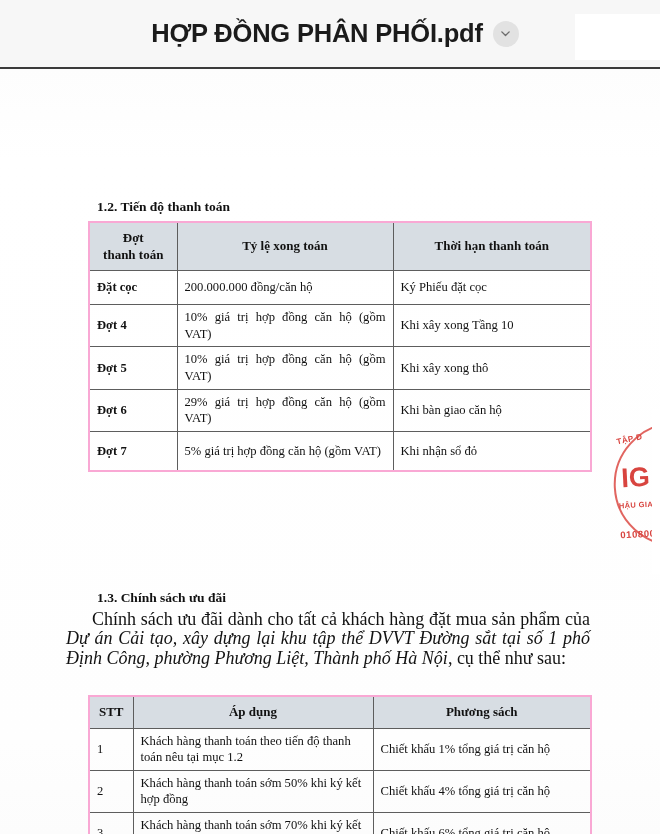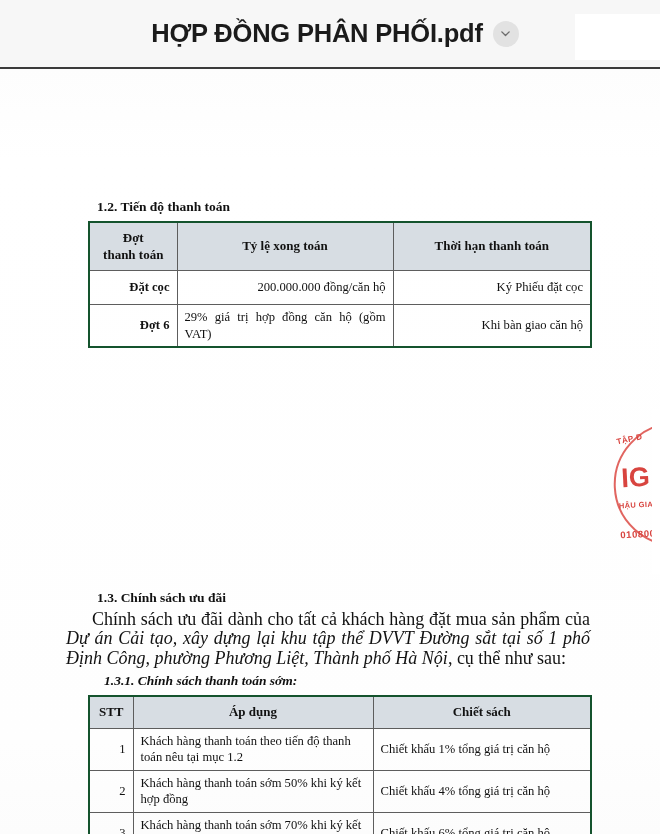--- a/index.html
+++ b/index.html
@@ -124,22 +124,22 @@
     box-sizing: border-box;
   }
   .doc-table thead th {
     background: #d7dde3;
     font-weight: 700;
     text-align: center;
     font-size: 13px;
     padding-top: 7px;
     padding-bottom: 7px;
   }
-  .doc-table { border: 2px solid #14532d; }
-  .c-center { text-align: right; }
+  .doc-table { border: 2px solid #f9a8d4; }
+  .c-center { text-align: left; }
   .c-just   { text-align: justify; text-justify: inter-word; }
   .c-left   { text-align: left; }
   .b { font-weight: 700; }
 
   
   .stamp {
     position: absolute;
     right: -16px;
     top: 355px;
     width: 62px;
@@ -240,46 +240,60 @@
         <th>Thời hạn thanh toán</th>
       </tr>
     </thead>
     <tbody>
       <tr>
         <td class="c-center b" style="height:34px">Đặt cọc</td>
         <td class="c-center">200.000.000 đồng/căn hộ</td>
         <td class="c-center">Ký Phiếu đặt cọc</td>
       </tr>
       <tr>
+        <td class="c-center b" style="height:40px">Đợt 4</td>
+        <td class="c-just">10% giá trị hợp đồng căn hộ (gồm VAT)</td>
+        <td class="c-center">Khi xây xong Tầng 10</td>
+      </tr>
+      <tr>
+        <td class="c-center b" style="height:40px">Đợt 5</td>
+        <td class="c-just">10% giá trị hợp đồng căn hộ (gồm VAT)</td>
+        <td class="c-center">Khi xây xong thô</td>
+      </tr>
+      <tr>
         <td class="c-center b" style="height:40px">Đợt 6</td>
         <td class="c-just">29% giá trị hợp đồng căn hộ (gồm VAT)</td>
         <td class="c-center">Khi bàn giao căn hộ</td>
       </tr>
+      <tr>
+        <td class="c-center b" style="height:40px">Đợt 7</td>
+        <td class="c-just">5% giá trị hợp đồng căn hộ (gồm VAT)</td>
+        <td class="c-center">Khi nhận sổ đỏ</td>
+      </tr>
     </tbody>
   </table>
 
   <div class="sec-heading" style="left:97px; top:521px;">1.3. Chính sách ưu đãi</div>
 
   <div class="para" style="left:66px; top:541px; width:524px;">
     <span class="indent"></span><span>Chính sách ưu đãi dành cho tất cả khách hàng đặt mua sản phẩm của </span><span class="it">Dự án Cải tạo, xây dựng lại khu tập thể DVVT Đường sắt tại số 1 phố Định Công, phường Phương Liệt, Thành phố Hà Nội</span><span>, cụ thể như sau:</span>
   </div>
 
-  <div class="sub-heading" style="left:104px; top:604px;">1.3.1. Chính sách thanh toán sớm:</div>
 
   <table class="doc-table" style="left:88px; top:626px; width:502px;">
     <colgroup>
       <col style="width:44px">
       <col style="width:240px">
       <col style="width:218px">
     </colgroup>
     <thead>
       <tr>
         <th>STT</th>
         <th>Áp dụng</th>
-        <th>Chiết sách</th>
+        <th>Phương sách</th>
       </tr>
     </thead>
     <tbody>
       <tr>
         <td class="c-center" style="height:42px">1</td>
         <td class="c-left">Khách hàng thanh toán theo tiến độ thanh toán nêu tại mục 1.2</td>
         <td class="c-left">Chiết khấu 1% tổng giá trị căn hộ</td>
       </tr>
       <tr>
         <td class="c-center" style="height:42px">2</td>

